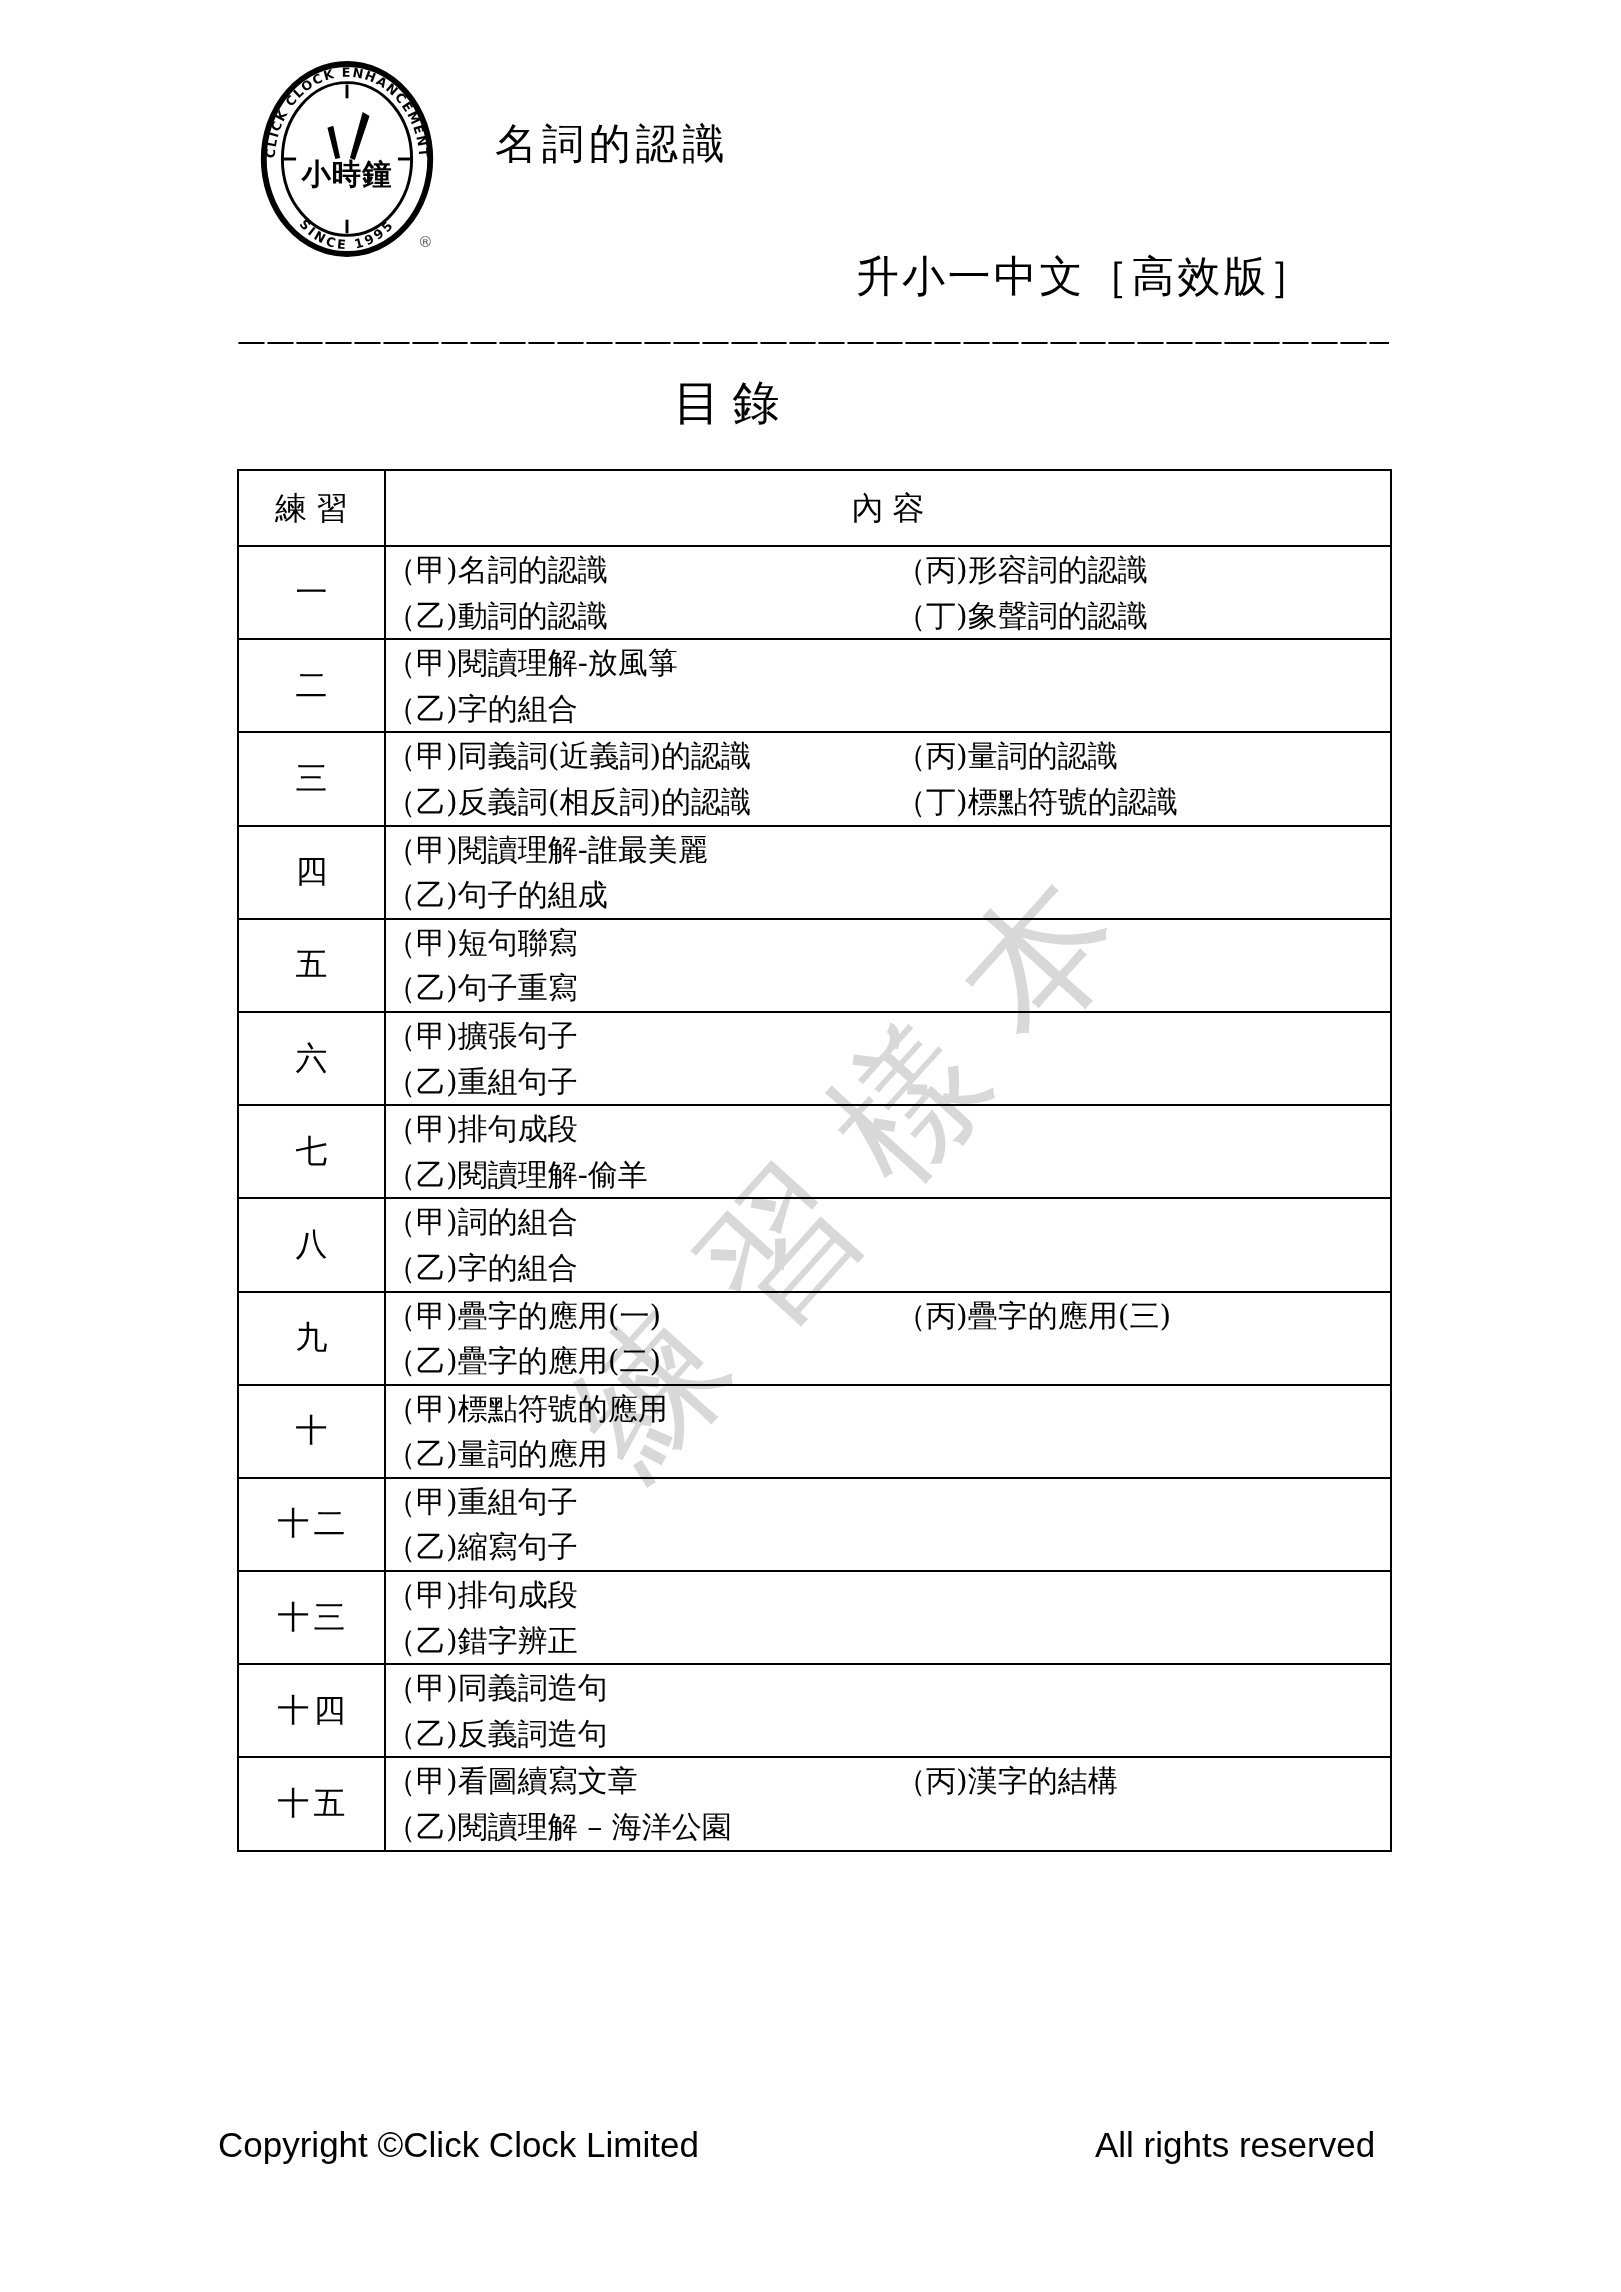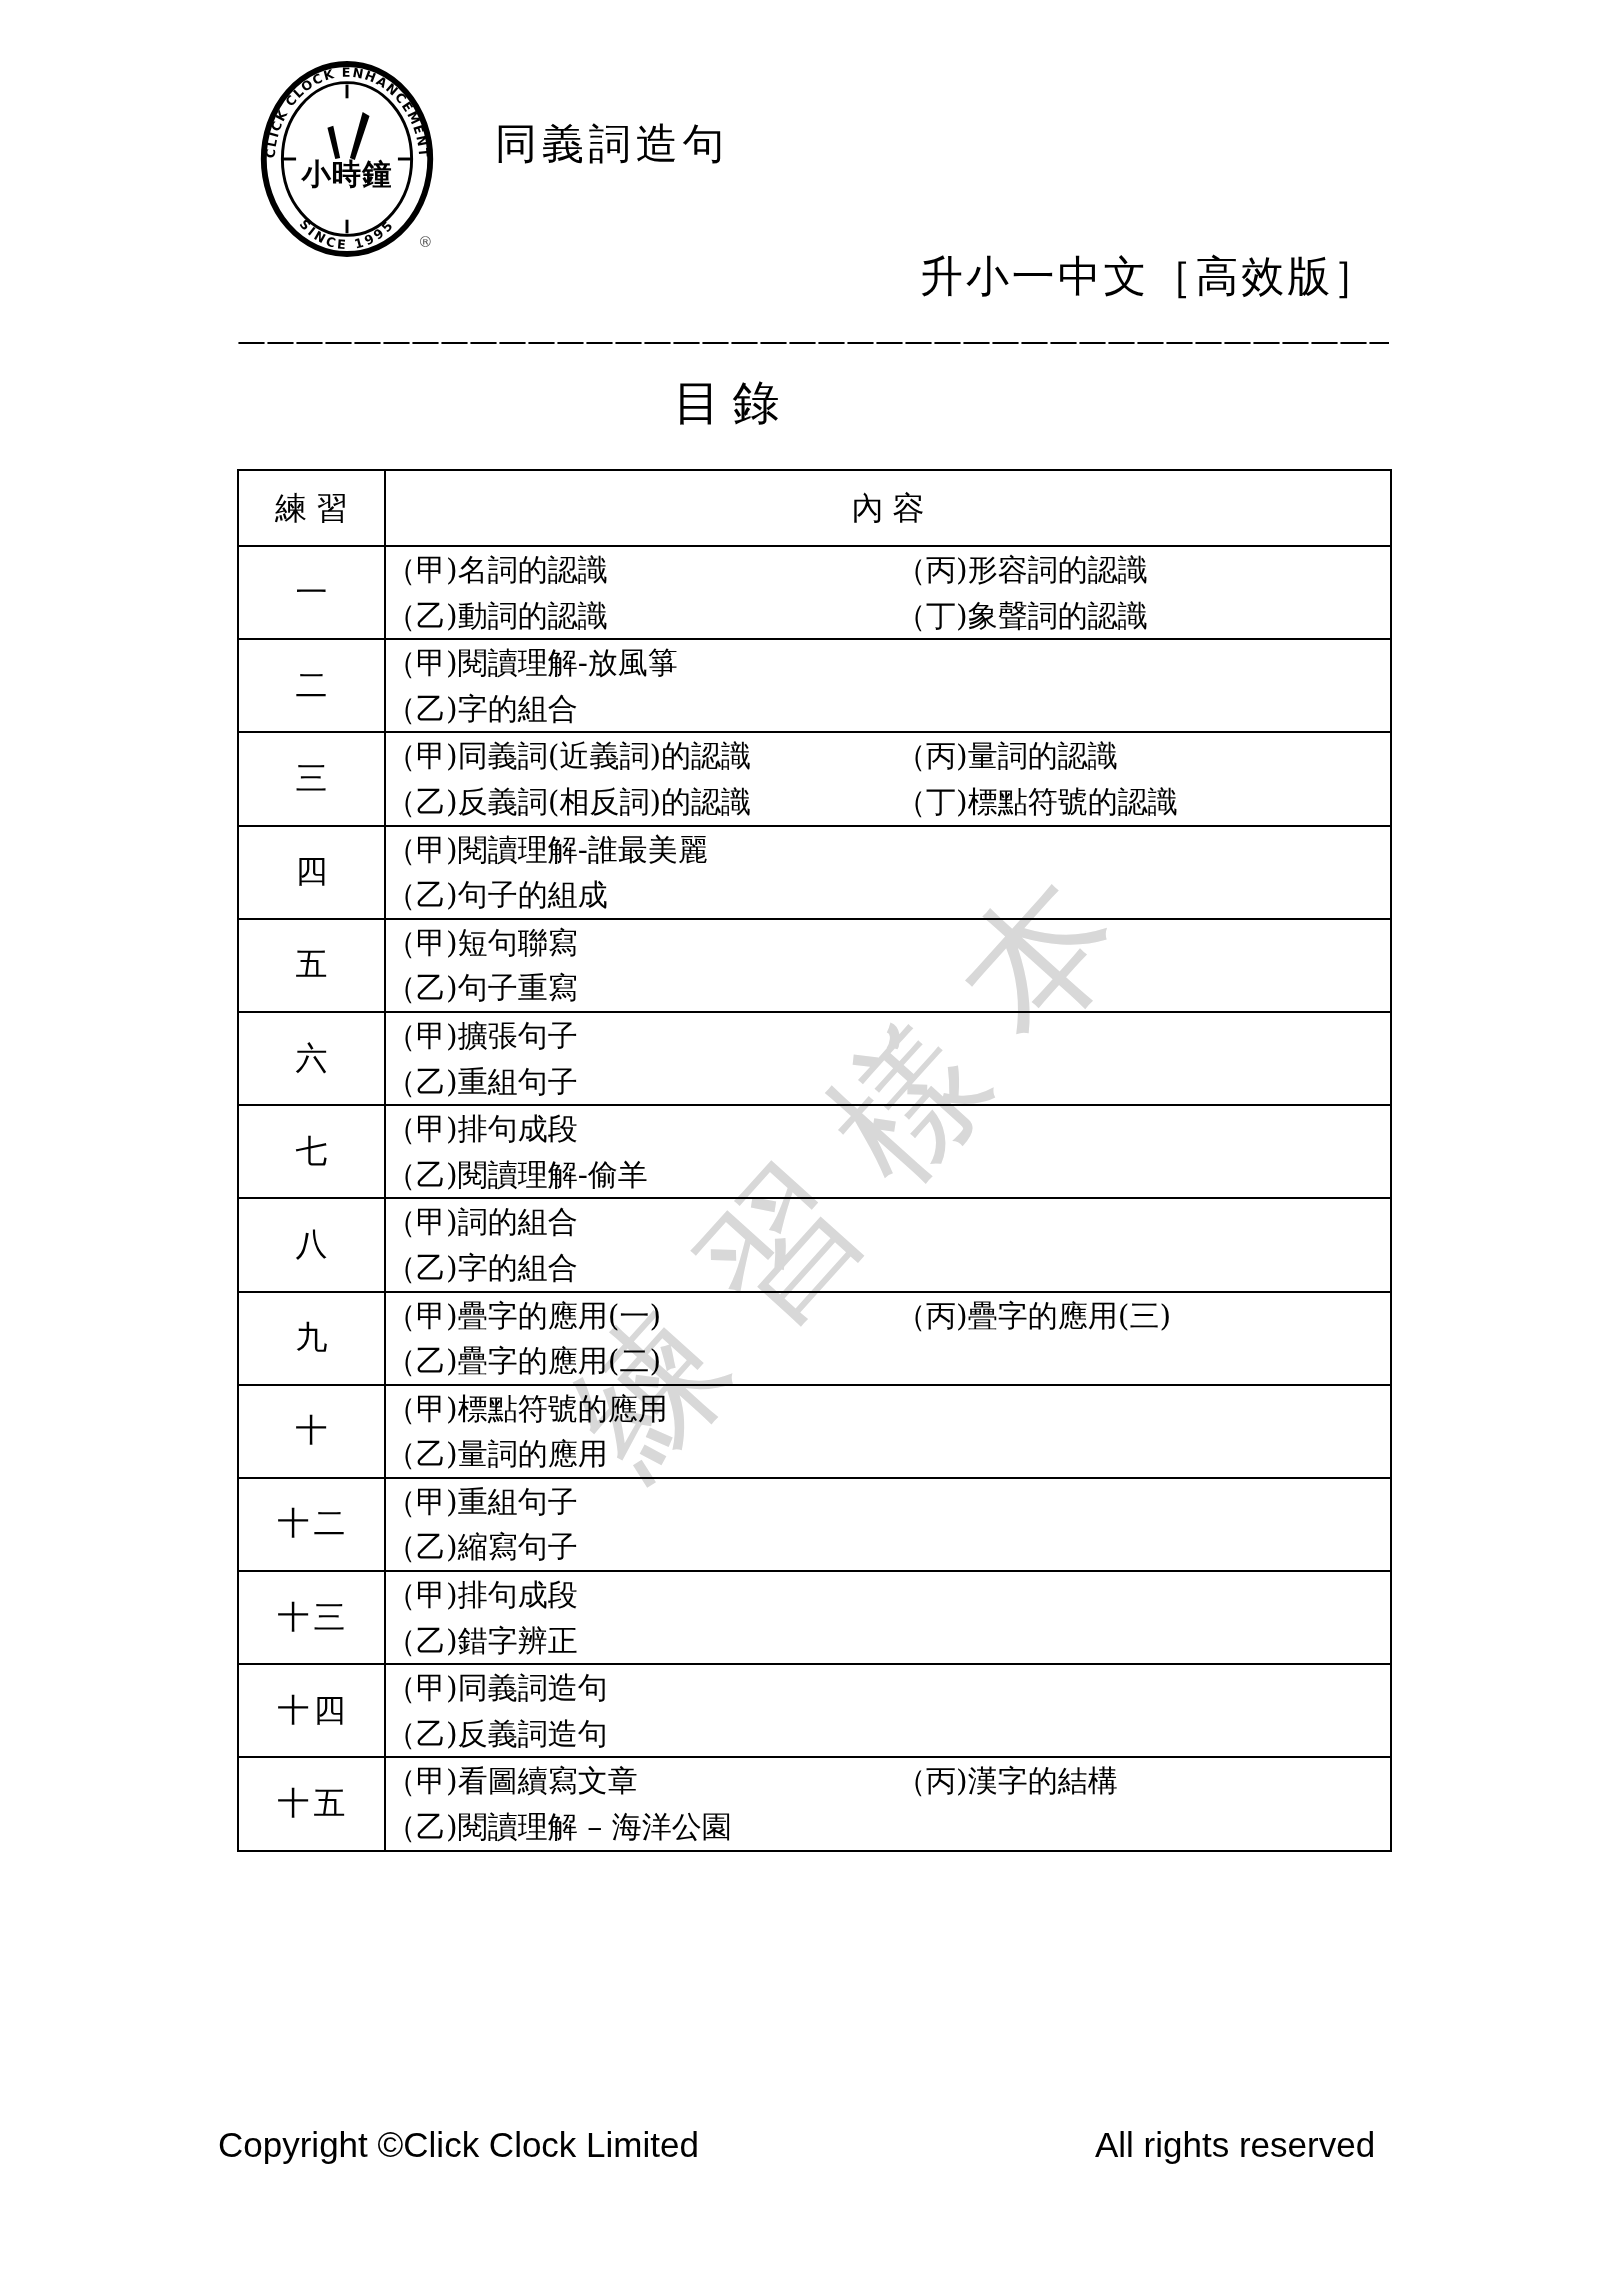--- a/index.html
+++ b/index.html
@@ -74,21 +74,21 @@
     top: 116px;
     font-family: "DejaVu Serif", "Liberation Serif", serif;
     font-size: 42px;
     letter-spacing: 4.9px;
     white-space: nowrap;
     color: #000;
   }
 
   .doc-subtitle {
     position: absolute;
-    left: 920px;
+    left: 856px;
     top: 248px;
     font-family: "DejaVu Serif", "Liberation Serif", serif;
     font-size: 43px;
     letter-spacing: 2.9px;
     white-space: nowrap;
     color: #000;
   }
 
   .rule-dashed {
     position: absolute;
@@ -235,21 +235,21 @@
           <textPath href="#arcTop" startOffset="50%" text-anchor="middle" letter-spacing="1.5">CLICK CLOCK ENHANCEMENT</textPath>
         </text>
         <text font-family="'DejaVu Sans','Liberation Sans',sans-serif" font-size="13" font-weight="bold" fill="#000">
           <textPath href="#arcBottom" startOffset="50%" text-anchor="middle" letter-spacing="3">SINCE 1995</textPath>
         </text>
         <text x="96" y="126" text-anchor="middle" font-family="'DejaVu Serif','Liberation Serif',serif" font-size="30" font-weight="bold" fill="#000" letter-spacing="1">小時鐘</text>
         <text x="176" y="190" text-anchor="middle" font-family="'DejaVu Sans','Liberation Sans',sans-serif" font-size="15" fill="#555">®</text>
       </svg>
     </div>
 
-    <div class="brand-course">同義詞造句</div>
+    <div class="brand-course">名詞的認識</div>
     <div class="doc-subtitle">升小一中文［高效版］</div>
     <div class="rule-dashed">—————————————————————————————————————————————</div>
     <div class="toc-title">目錄</div>
   </div>
 
   <div class="toc-table-wrap">
     <table class="toc">
       <colgroup>
         <col class="c-no">
         <col class="c-body">

